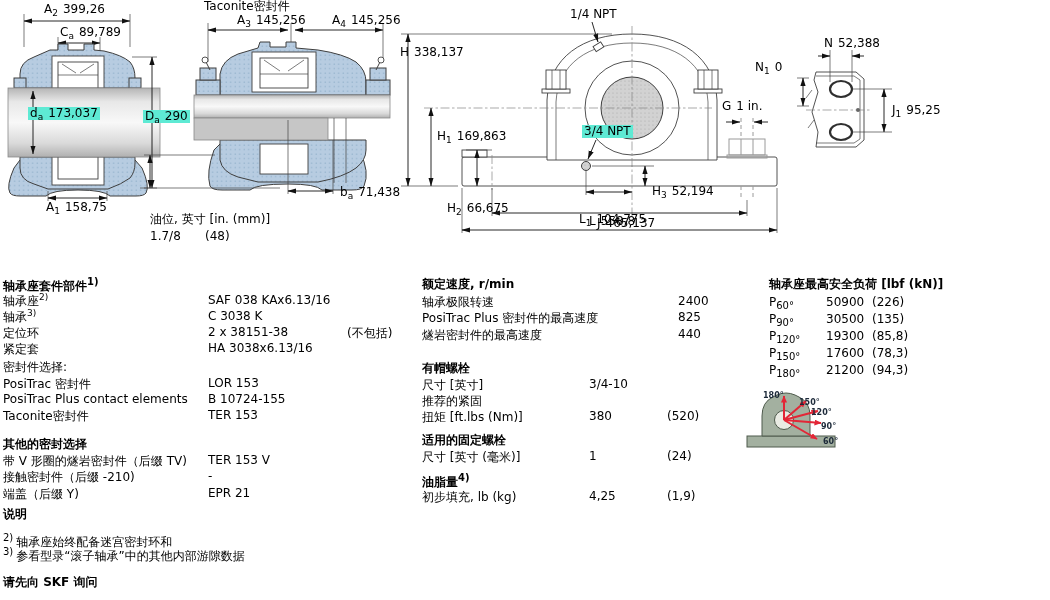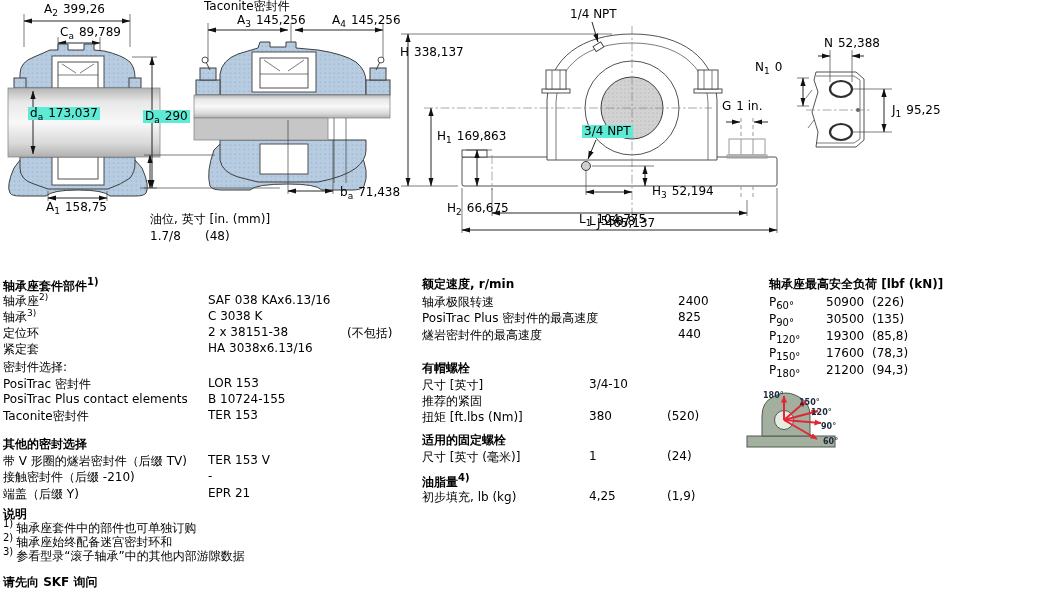--- a/index.html
+++ b/index.html
@@ -320,21 +320,20 @@
   <div class="trow" style="top:193px;">
         <span class="tl">接触密封件（后缀 -210)</span>
         <span class="tv">-</span>
       </div>
   <div class="trow" style="top:210px;">
         <span class="tl">端盖（后缀 Y)</span>
         <span class="tv">EPR 21</span>
       </div>
 
   <div class="trow hdr" style="top:230px;">说明</div>
-  <div class="trow note" style="top:242px;"><sup>1)</sup><span>轴承座套件中的部件也可单独订购</span></div>
   <div class="trow note" style="top:256px;"><sup>2)</sup><span>轴承座始终配备迷宫密封环和</span></div>
   <div class="trow note" style="top:270px;"><sup>3)</sup><span>参看型录“滚子轴承”中的其他内部游隙数据</span></div>
   <div class="trow hdr" style="top:298px;">请先向 SKF 询问</div>
 </div>
 
 <div class="tcol mid" style="left:422px;top:276px;width:300px;height:230px;">
   <div class="trow hdr" style="top:0px;">额定速度, r/min</div>
   <div class="trow" style="top:18px;">
         <span class="tl">轴承极限转速</span>
         <span class="tv2">2400</span>

